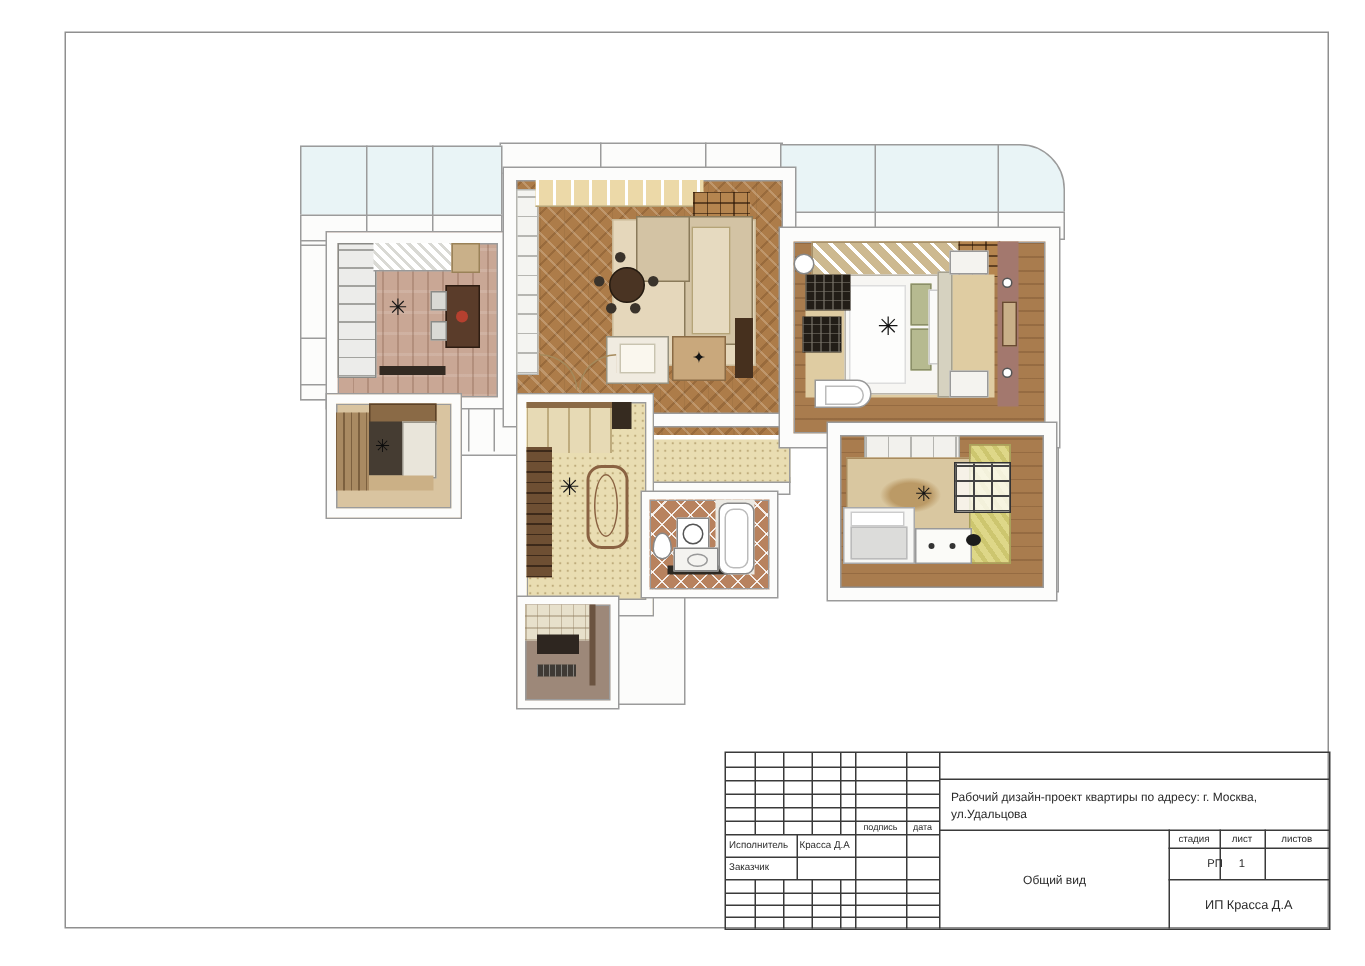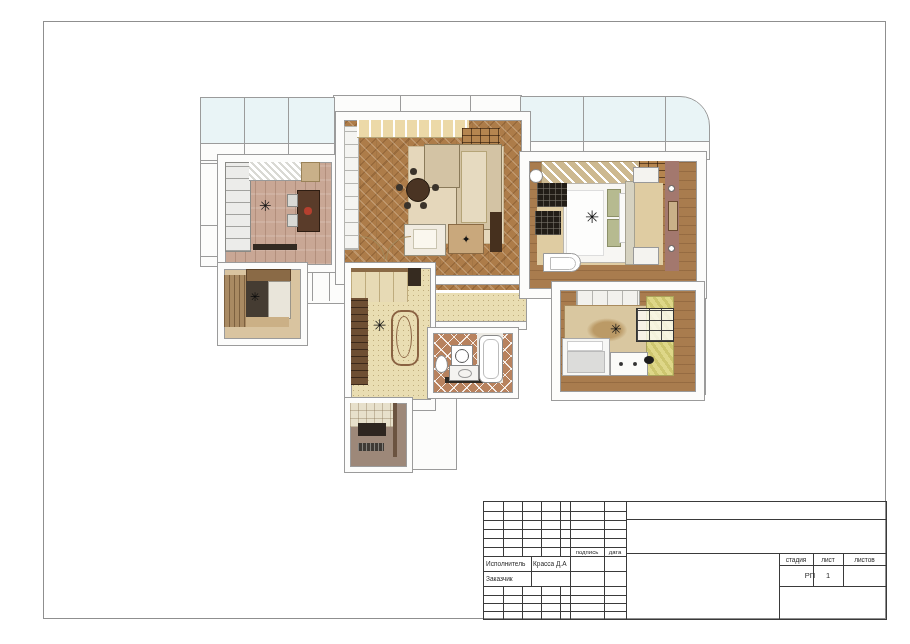--- a/index.html
+++ b/index.html
@@ -252,20 +252,23 @@
     <div class="tl" style="left:329px;top:51px;width:1px;height:33px"></div>
     <div class="tl" style="left:359px;top:51px;width:1px;height:33px"></div>
     <div class="tl" style="left:295px;top:63px;width:107px;height:1px"></div>
     <div class="tl" style="left:295px;top:84px;width:107px;height:1px"></div>
 
     <div class="tc" style="left:86px;top:45px;width:34px;height:9px;font-size:6px">подпись</div>
     <div class="tc" style="left:120px;top:45px;width:22px;height:9px;font-size:6px">дата</div>
     <div class="tc left" style="left:0;top:54px;width:47px;height:15px;font-size:6.5px">Исполнитель</div>
     <div class="tc left" style="left:47px;top:54px;width:39px;height:15px;font-size:6.5px">Красса Д.А</div>
     <div class="tc left" style="left:0;top:69px;width:47px;height:15px;font-size:6.5px">Заказчик</div>
+    <div class="tc left" style="left:148px;top:18px;width:248px;height:33px;font-size:8px;line-height:11px">Рабочий дизайн-проект квартиры по адресу: г. Москва, ул.Удальцова</div>
+    <div class="tc" style="left:143px;top:52px;width:152px;height:65px;font-size:8px">Общий вид</div>
     <div class="tc" style="left:295px;top:51px;width:34px;height:12px;font-size:6.5px">стадия</div>
     <div class="tc" style="left:329px;top:51px;width:30px;height:12px;font-size:6.5px">лист</div>
     <div class="tc" style="left:359px;top:51px;width:43px;height:12px;font-size:6.5px">листов</div>
     <div class="tc" style="left:309px;top:63px;width:34px;height:21px;font-size:7.5px">РП</div>
     <div class="tc" style="left:329px;top:63px;width:30px;height:21px;font-size:7.5px">1</div>
     <div class="tc" style="left:359px;top:63px;width:43px;height:21px;font-size:7.5px"></div>
+    <div class="tc" style="left:295px;top:84px;width:107px;height:33px;font-size:8.5px">ИП Красса Д.А</div>
   </div>
 </div>
 
 </body></html>

